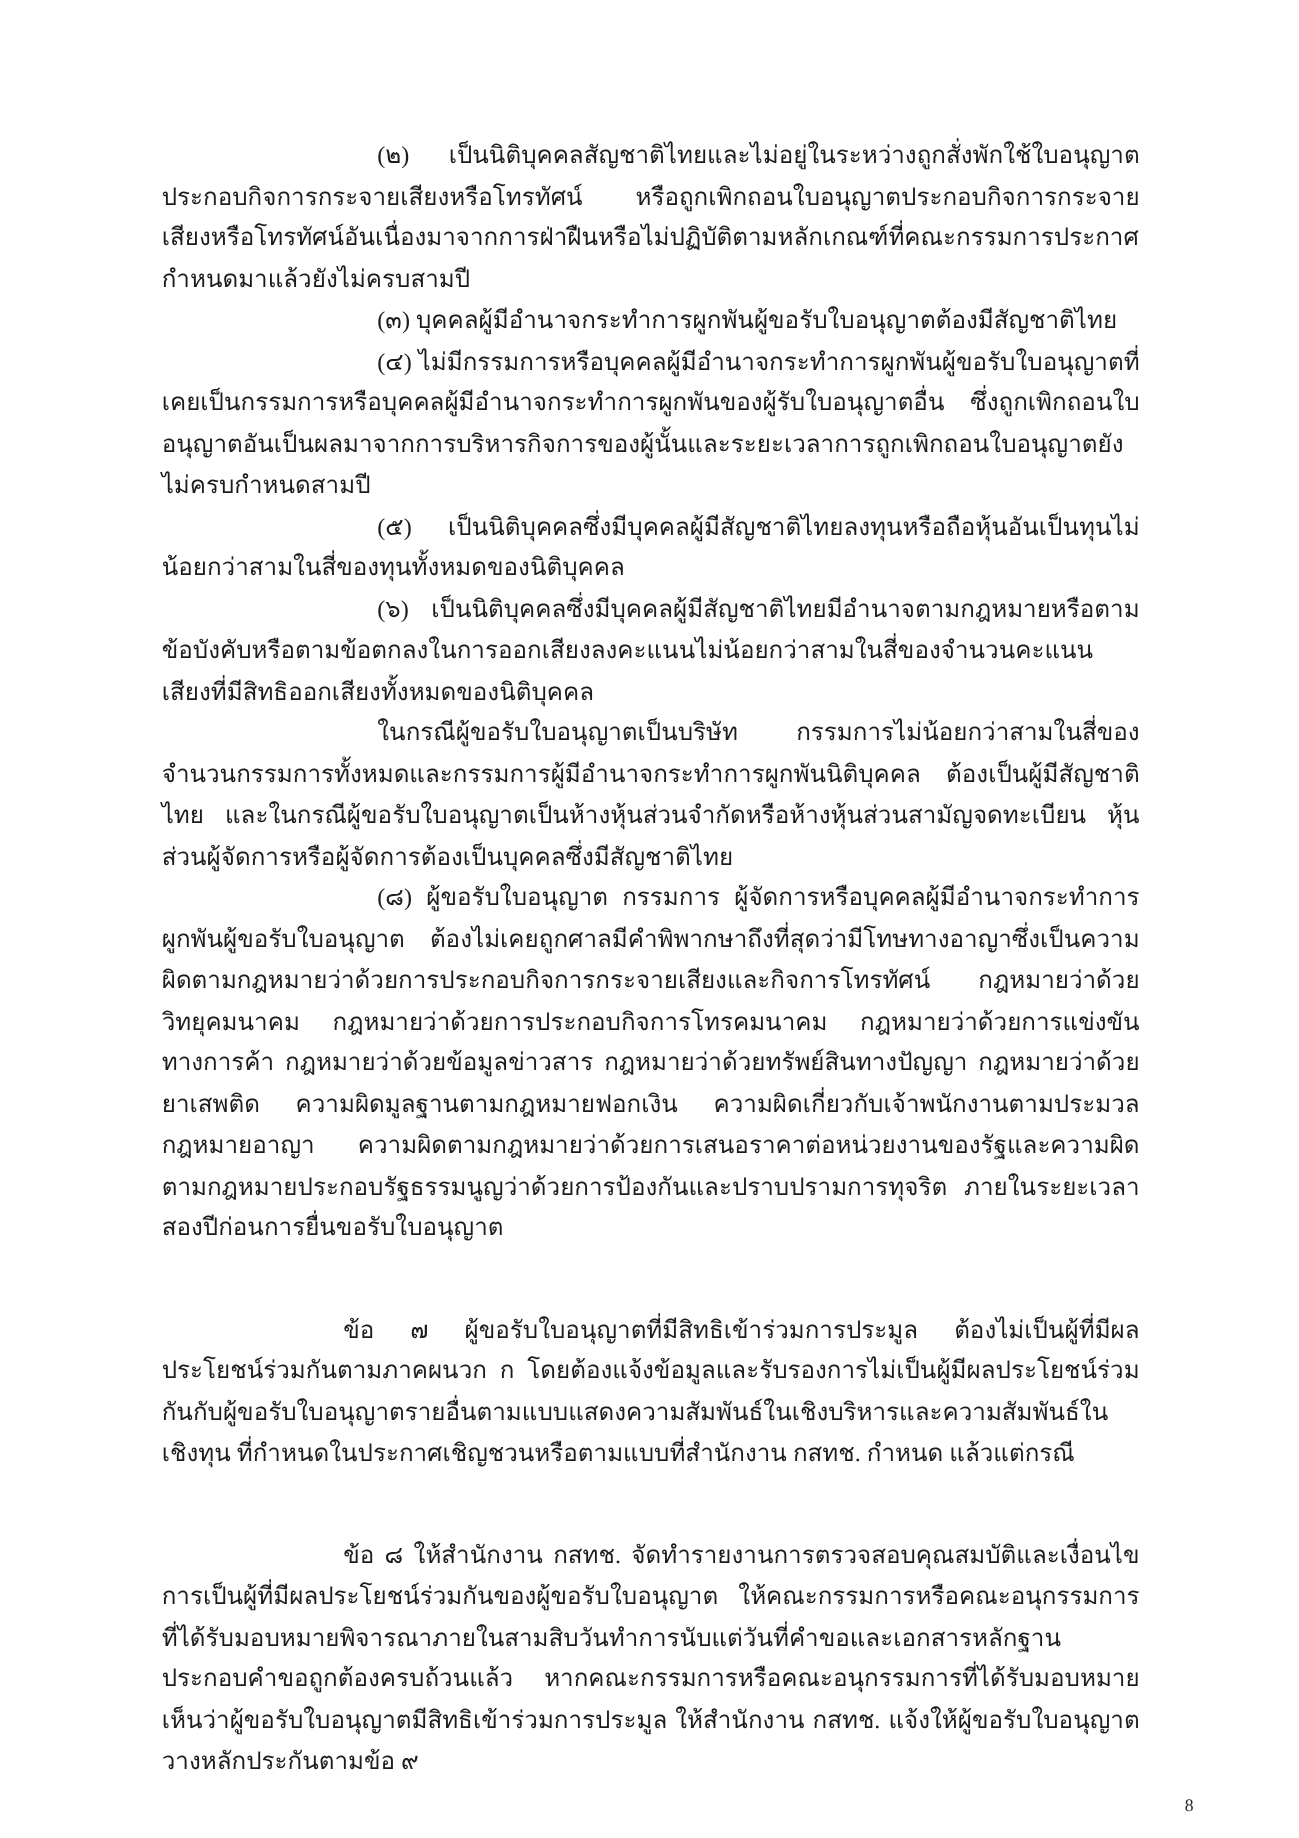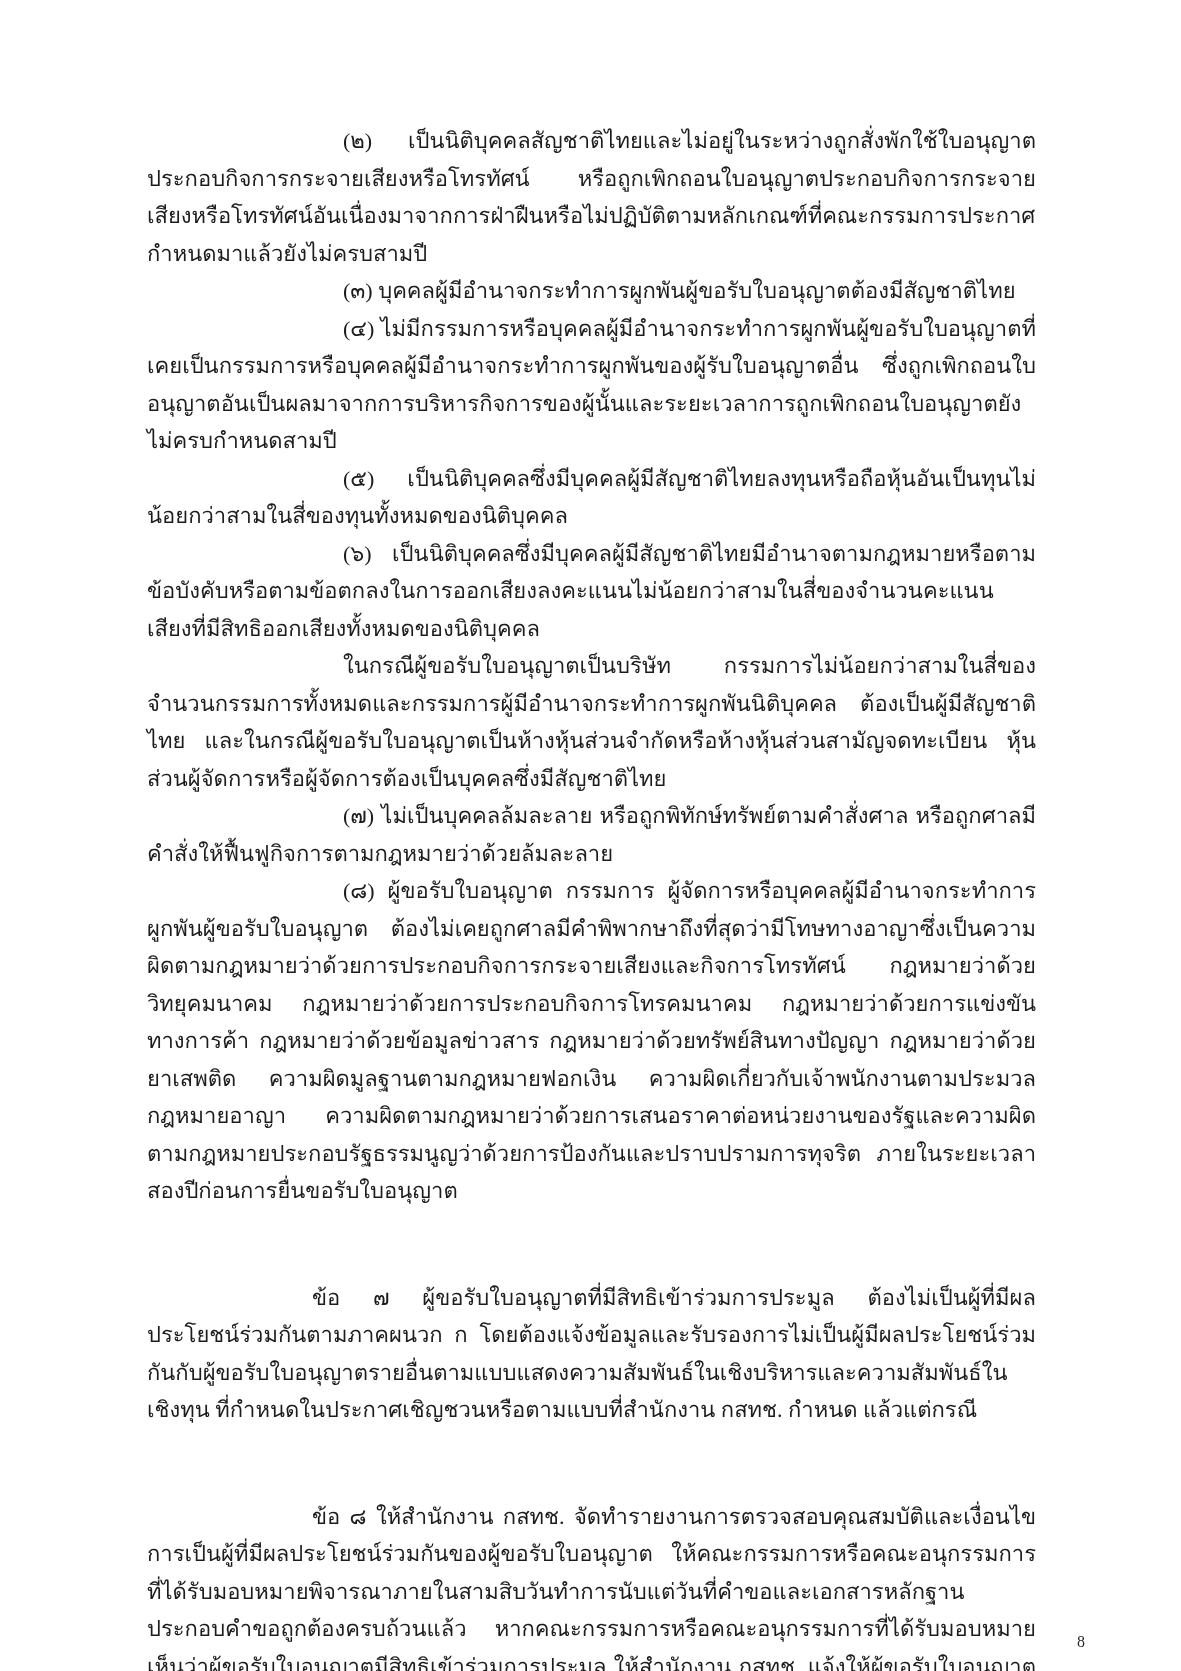--- a/index.html
+++ b/index.html
@@ -30,21 +30,21 @@
     margin: 0;
     padding: 0;
   }
   
   .content p.indent-item {
     text-indent: 196px;
   }
   
   .content p.indent-clause {
     text-indent: 165px;
-    margin-top: 69px;
+    margin-top: 55px;
   }
   .page-number {
     position: absolute;
     right: 96px;
     top: 1632px;
     font-size: 16px;
     line-height: 20px;
     color: #2a2a2a;
     font-family: "Liberation Serif", "DejaVu Serif", serif;
   }
@@ -53,19 +53,18 @@
 <body>
 
 <div class="page">
   <div class="content">
     <p class="indent-item">(๒) เป็นนิติบุคคลสัญชาติไทยและไม่อยู่ในระหว่างถูกสั่งพักใช้ใบอนุญาตประกอบกิจการกระจายเสียงหรือโทรทัศน์ หรือถูกเพิกถอนใบอนุญาตประกอบกิจการกระจายเสียงหรือโทรทัศน์อันเนื่องมาจากการฝ่าฝืนหรือไม่ปฏิบัติตามหลักเกณฑ์ที่คณะกรรมการประกาศกำหนดมาแล้วยังไม่ครบสามปี</p>
     <p class="indent-item">(๓) บุคคลผู้มีอำนาจกระทำการผูกพันผู้ขอรับใบอนุญาตต้องมีสัญชาติไทย</p>
     <p class="indent-item">(๔) ไม่มีกรรมการหรือบุคคลผู้มีอำนาจกระทำการผูกพันผู้ขอรับใบอนุญาตที่เคยเป็นกรรมการหรือบุคคลผู้มีอำนาจกระทำการผูกพันของผู้รับใบอนุญาตอื่น ซึ่งถูกเพิกถอนใบอนุญาตอันเป็นผลมาจากการบริหารกิจการของผู้นั้นและระยะเวลาการถูกเพิกถอนใบอนุญาตยังไม่ครบกำหนดสามปี</p>
     <p class="indent-item">(๕) เป็นนิติบุคคลซึ่งมีบุคคลผู้มีสัญชาติไทยลงทุนหรือถือหุ้นอันเป็นทุนไม่น้อยกว่าสามในสี่ของทุนทั้งหมดของนิติบุคคล</p>
     <p class="indent-item">(๖) เป็นนิติบุคคลซึ่งมีบุคคลผู้มีสัญชาติไทยมีอำนาจตามกฎหมายหรือตามข้อบังคับหรือตามข้อตกลงในการออกเสียงลงคะแนนไม่น้อยกว่าสามในสี่ของจำนวนคะแนนเสียงที่มีสิทธิออกเสียงทั้งหมดของนิติบุคคล</p>
     <p class="indent-item">ในกรณีผู้ขอรับใบอนุญาตเป็นบริษัท กรรมการไม่น้อยกว่าสามในสี่ของจำนวนกรรมการทั้งหมดและกรรมการผู้มีอำนาจกระทำการผูกพันนิติบุคคล ต้องเป็นผู้มีสัญชาติไทย และในกรณีผู้ขอรับใบอนุญาตเป็นห้างหุ้นส่วนจำกัดหรือห้างหุ้นส่วนสามัญจดทะเบียน หุ้นส่วนผู้จัดการหรือผู้จัดการต้องเป็นบุคคลซึ่งมีสัญชาติไทย</p>
-    <p class="indent-item">(๗) ไม่เป็นบุคคลล้มละลาย หรือถูกพิทักษ์ทรัพย์ตามคำสั่งศาล หรือถูกศาลมีคำสั่งให้ฟื้นฟูกิจการตามกฎหมายว่าด้วยล้มละลาย</p>
     <p class="indent-item">(๘) ผู้ขอรับใบอนุญาต กรรมการ ผู้จัดการหรือบุคคลผู้มีอำนาจกระทำการผูกพันผู้ขอรับใบอนุญาต ต้องไม่เคยถูกศาลมีคำพิพากษาถึงที่สุดว่ามีโทษทางอาญาซึ่งเป็นความผิดตามกฎหมายว่าด้วยการประกอบกิจการกระจายเสียงและกิจการโทรทัศน์ กฎหมายว่าด้วยวิทยุคมนาคม กฎหมายว่าด้วยการประกอบกิจการโทรคมนาคม กฎหมายว่าด้วยการแข่งขันทางการค้า กฎหมายว่าด้วยข้อมูลข่าวสาร กฎหมายว่าด้วยทรัพย์สินทางปัญญา กฎหมายว่าด้วยยาเสพติด ความผิดมูลฐานตามกฎหมายฟอกเงิน ความผิดเกี่ยวกับเจ้าพนักงานตามประมวลกฎหมายอาญา ความผิดตามกฎหมายว่าด้วยการเสนอราคาต่อหน่วยงานของรัฐและความผิดตามกฎหมายประกอบรัฐธรรมนูญว่าด้วยการป้องกันและปราบปรามการทุจริต ภายในระยะเวลาสองปีก่อนการยื่นขอรับใบอนุญาต</p>
     <p class="indent-clause">ข้อ ๗ ผู้ขอรับใบอนุญาตที่มีสิทธิเข้าร่วมการประมูล ต้องไม่เป็นผู้ที่มีผลประโยชน์ร่วมกันตามภาคผนวก ก โดยต้องแจ้งข้อมูลและรับรองการไม่เป็นผู้มีผลประโยชน์ร่วมกันกับผู้ขอรับใบอนุญาตรายอื่นตามแบบแสดงความสัมพันธ์ในเชิงบริหารและความสัมพันธ์ในเชิงทุน ที่กำหนดในประกาศเชิญชวนหรือตามแบบที่สำนักงาน กสทช. กำหนด แล้วแต่กรณี</p>
     <p class="indent-clause">ข้อ ๘ ให้สำนักงาน กสทช. จัดทำรายงานการตรวจสอบคุณสมบัติและเงื่อนไขการเป็นผู้ที่มีผลประโยชน์ร่วมกันของผู้ขอรับใบอนุญาต ให้คณะกรรมการหรือคณะอนุกรรมการที่ได้รับมอบหมายพิจารณาภายในสามสิบวันทำการนับแต่วันที่คำขอและเอกสารหลักฐานประกอบคำขอถูกต้องครบถ้วนแล้ว หากคณะกรรมการหรือคณะอนุกรรมการที่ได้รับมอบหมายเห็นว่าผู้ขอรับใบอนุญาตมีสิทธิเข้าร่วมการประมูล ให้สำนักงาน กสทช. แจ้งให้ผู้ขอรับใบอนุญาตวางหลักประกันตามข้อ ๙</p>
   </div>
   <div class="page-number">8</div>
 </div>
 
 </body></html>

